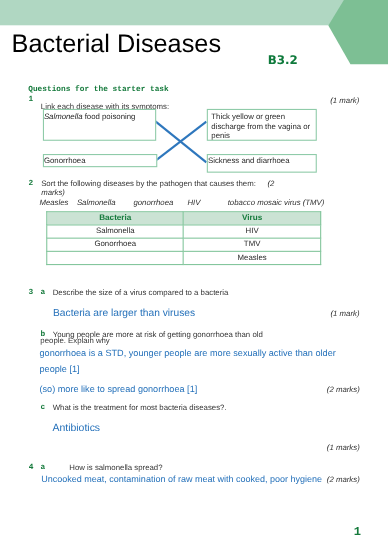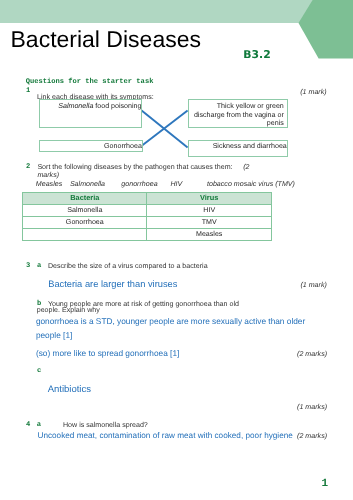--- a/index.html
+++ b/index.html
@@ -24,25 +24,25 @@
   
   .t{position:absolute;white-space:nowrap;line-height:normal;font-size:7.1px;}
   .grn{color:#157a3c;font-weight:bold;font-family:Liberation Mono, monospace;}
   .blk{color:#333333;}
   .blu{color:#2571ba;}
   .ital{font-style:italic;}
   .ans{font-size:8.3px;color:#2571ba;text-align:right;}
 
   
   .lbox{position:absolute;border:1px solid #8fcba9;background:#fff;box-sizing:border-box;
-        text-align:right;font-size:7.1px;color:#262626;line-height:8.6px;}
+        text-align:left;font-size:7.1px;color:#262626;line-height:8.6px;}
   .xlines{position:absolute;left:0;top:90px;width:353px;height:70px;}
 
   
-  table.q2{position:absolute;border-collapse:collapse;table-layout:fixed;}
+  table.q2{position:absolute;border-collapse:collapse;table-layout:fixed;margin-left:20px;}
   table.q2 td,table.q2 th{border:1px solid #84c69d;height:11.2px;padding:0;
       font-size:7.1px;color:#262626;text-align:center;font-weight:normal;vertical-align:middle;
       line-height:11.2px;}
   table.q2 th{background:#cbe3d4;color:#157a3c;font-weight:bold;font-size:7.4px;height:10.3px;line-height:10.3px;}
 </style>
 </head>
 <body>
 
 <div class="page">
 
@@ -125,20 +125,21 @@
 
   <div class="t grn" style="left:36.9px;top:299.5px;">b</div>
   <div class="t blk" style="left:47.9px;top:299.5px;">Young people are more at risk of getting gonorrhoea than old</div>
   <div class="t blk" style="left:36.7px;top:306.3px;">people. Explain why</div>
   <div class="t ans" style="left:35.9px;top:316.2px;">gonorrhoea is a STD, younger people are more sexually active than older</div>
   <div class="t ans" style="left:35.9px;top:329.8px;">people [1]</div>
   <div class="t ans" style="left:35.9px;top:347.9px;">(so) more like to spread gonorrhoea [1]</div>
   <div class="t blk ital" style="left:297.1px;top:349.7px;">(2 marks)</div>
 
   <div class="t grn" style="left:36.9px;top:367.4px;">c</div>
+  <div class="t blk" style="left:47.9px;top:367.4px;">What is the treatment for most bacteria diseases?.</div>
   <div class="t blu" style="left:47.7px;top:384.3px;font-size:9.5px;">Antibiotics</div>
   <div class="t blk ital" style="left:297.1px;top:402.5px;">(1 marks)</div>
 
   <div class="t grn" style="left:26.1px;top:420.6px;">4</div>
   <div class="t grn" style="left:36.8px;top:420.6px;">a</div>
   <div class="t blk" style="left:63px;top:420.6px;">How is salmonella spread?</div>
   <div class="t blu" style="left:37.5px;top:431.3px;font-size:8.2px;">Uncooked meat, contamination of raw meat with cooked, poor hygiene</div>
   <div class="t blk ital" style="left:297.1px;top:432.3px;">(2 marks)</div>
 
   <div class="t grn" style="left:321.5px;top:477.5px;font-size:11px;">1</div>

